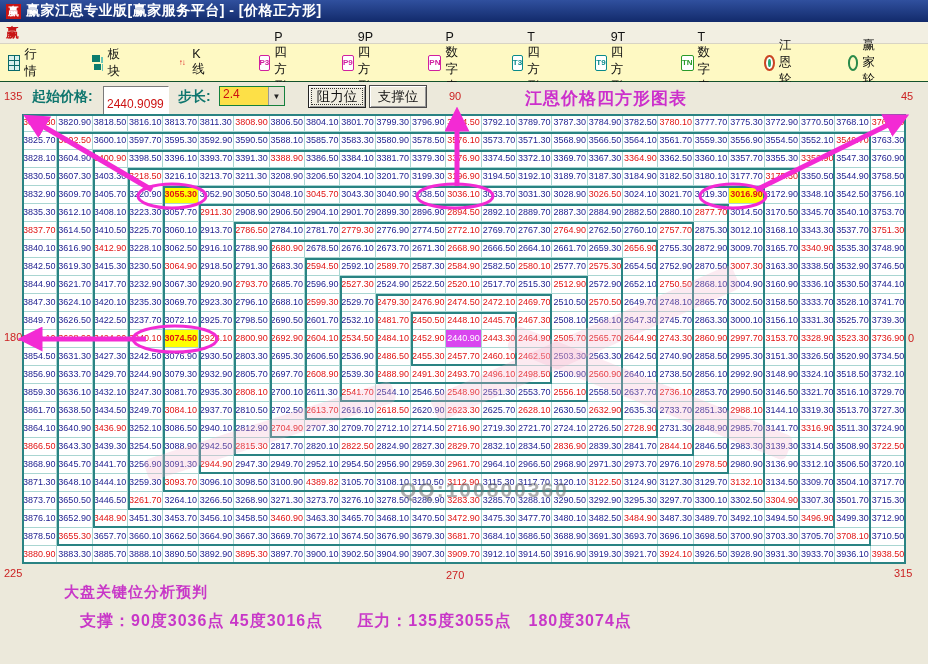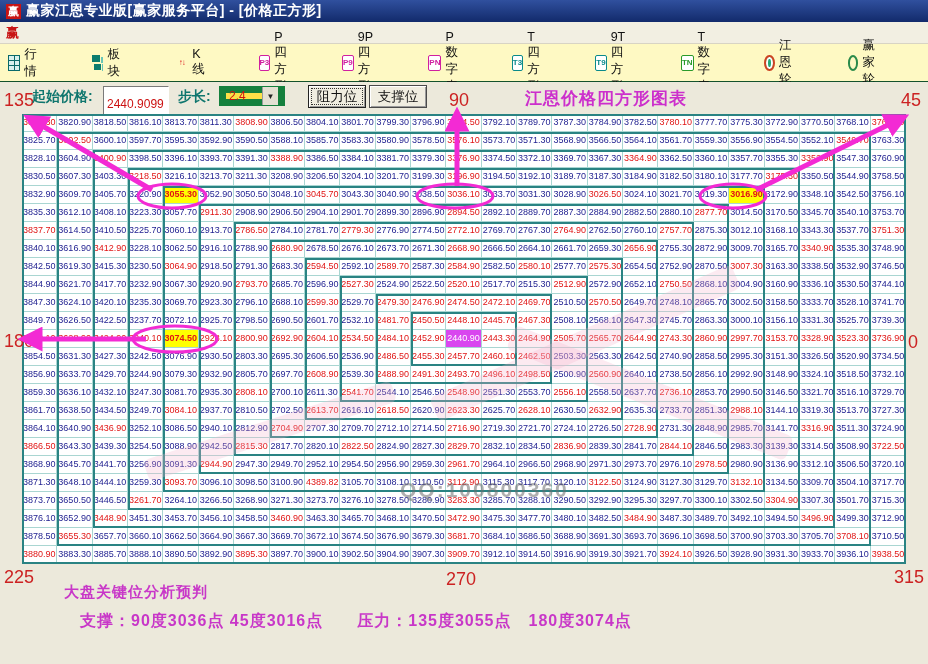--- a/index.html
+++ b/index.html
@@ -39,25 +39,25 @@
   .badge.t { color:#0a8a8a; border-color:#0a8a8a; }
   .badge.g { color:#2a9a2a; border-color:#2a9a2a; }
   .icon-wheel { border-radius:50%; border:2px solid #c42; box-shadow:inset 0 0 0 2px #fff, inset 0 0 0 4px #2a7; width:15px; height:15px; }
   .icon-wheel2 { border-radius:50%; border:2px solid #2a8a4a; color:#2a8a4a; font-size:6px; width:15px; height:15px; }
   .icon-hex { border-radius:50%; border:2px solid #7a2ad0; box-shadow:inset 0 0 0 2px #fff, inset 0 0 0 4px #c040c0; width:15px; height:15px; }
   .icon-dollar { color:#2aa04a; font-size:15px; font-weight:bold; }
 
   
   .controls { height:30px; background:#ece9db; position:relative; }
   .ctl-label { position:absolute; font-size:14px; font-weight:bold; color:#0f766e; top:6px; }
-  .angle { position:absolute; color:#cc2222; font-size:18px; }
+  .angle { position:absolute; color:#cc2222; font-size:11px; }
   .ctl-input { position:absolute; top:4px; height:36px; border:1px solid #7a7a7a; border-right-color:#fff; border-bottom-color:#fff;
                background:#fff; color:#cc1111; font-size:12px; padding:2px 3px; }
-  .ctl-select { position:absolute; top:4px; height:20px; background:#fde047; border:7px solid #15803d;
-                display:flex; align-items:center; }
+  .ctl-select { position:absolute; top:4px; height:20px; background:#fde047; border:1px solid #15803d;
+                display:flex; align-items:flex-start; }
   .ctl-select .val { flex:1; color:#cc1111; font-size:12px; padding-left:3px; }
   .ctl-select .dd { width:16px; height:18px; background:#e4e0d2; border-left:1px solid #9a9a9a; font-size:8px;
                     display:flex; align-items:center; justify-content:center; color:#222; }
   .ctl-btn { position:absolute; top:3px; height:23px; width:58px; background:#f0ede0; font-size:13.5px; color:#111;
              border:1px solid #4a4a4a; box-shadow:inset 1px 1px 0 #fff, inset -1px -1px 0 #9a9a9a; text-align:center; line-height:21px; }
   .ctl-btn.focused { outline:1px dotted #333; outline-offset:-4px; border:1.5px solid #222; }
   .chart-title { position:absolute; left:525px; top:5px; font-size:17px; font-weight:bold; color:#cc2fcc; letter-spacing:1px; }
 
   
   .gridwrap { position:absolute; left:22px; top:114px; width:884px; height:450px; background:#fff; }

